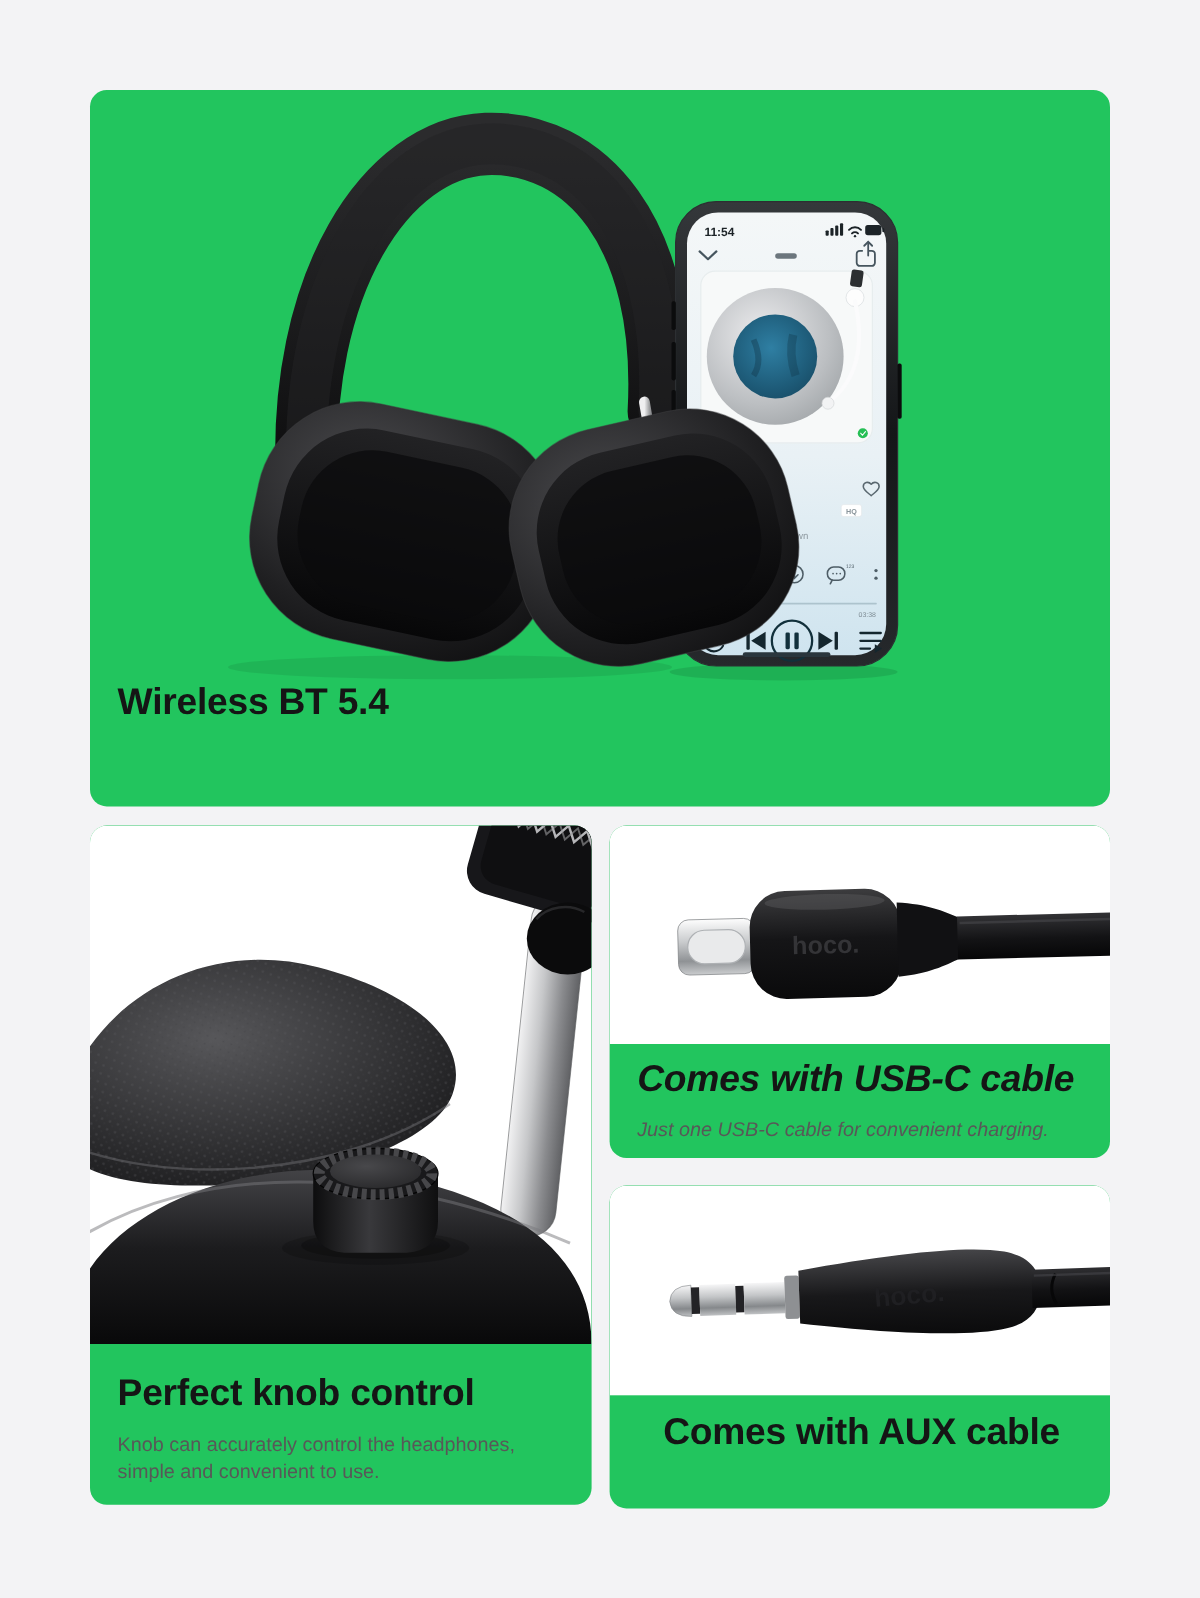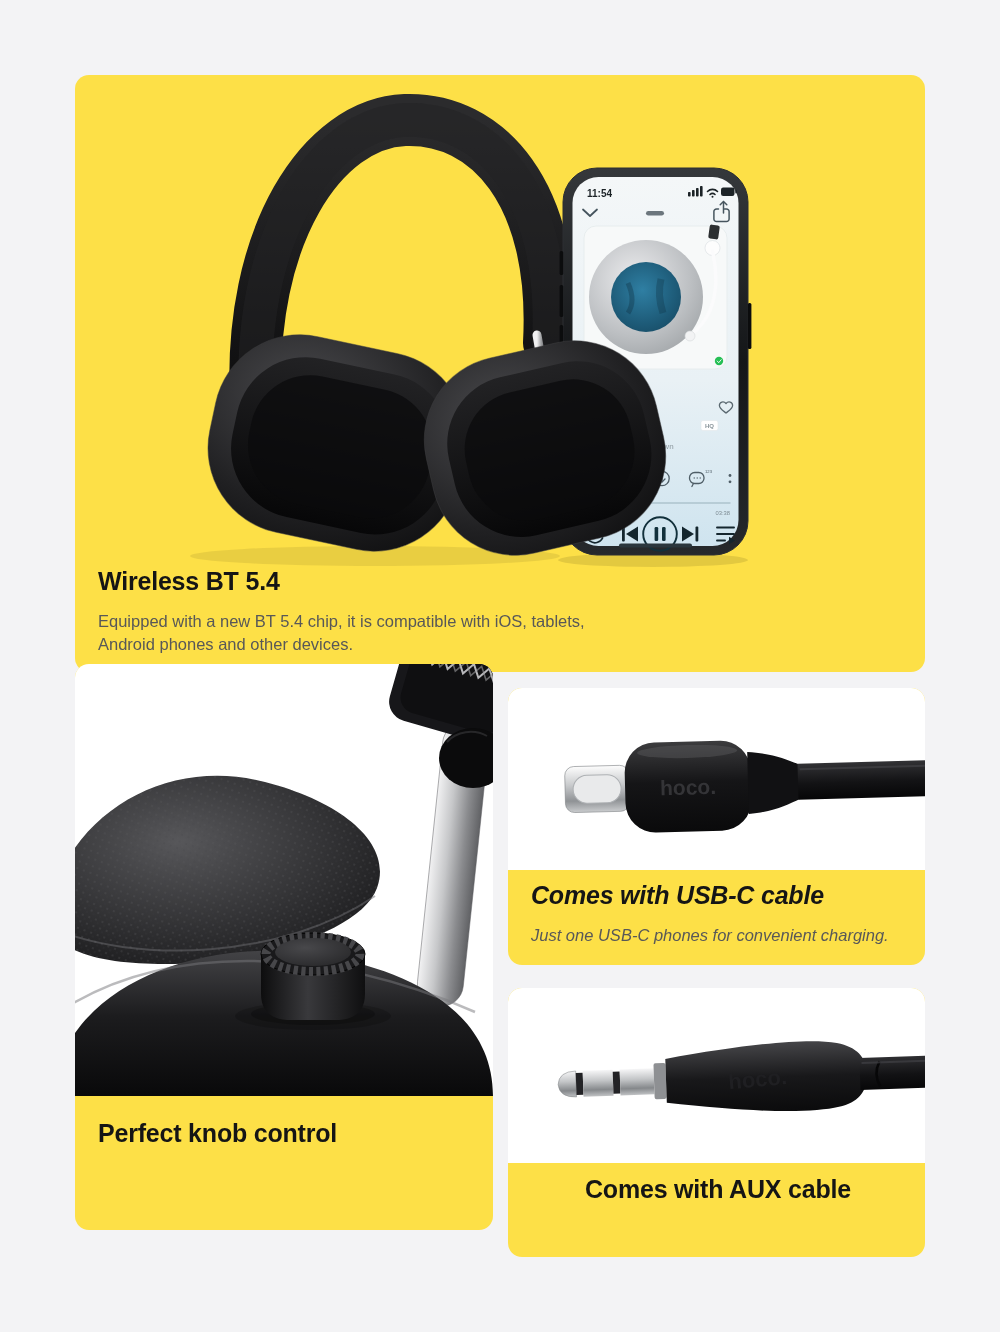--- a/index.html
+++ b/index.html
@@ -2,28 +2,28 @@
 <html><head>
 <meta charset="utf-8">
 <style>
   html,body{margin:0;padding:0;}
   body{
     width:1000px;height:1332px;position:relative;
     background:#f3f3f5;
     font-family:"Liberation Sans",sans-serif;
     overflow:hidden;
   }
-  .card{position:absolute;background:#fde047;border-radius:14px;overflow:hidden;}
+  .card{position:absolute;background:#22c55e;border-radius:14px;overflow:hidden;}
   #hero-card{left:75px;top:75px;width:850px;height:597px;}
-  #knob-card{left:75px;top:664px;width:418px;height:566px;}
+  #knob-card{left:75px;top:688px;width:418px;height:566px;}
   #usbc-card{left:508px;top:688px;width:417px;height:277px;}
   #aux-card{left:508px;top:988px;width:417px;height:269px;}
   .art{position:absolute;left:0;top:0;display:block;}
   .text-block{position:absolute;left:23px;right:20px;}
-  .title{font-size:25px;font-weight:700;color:#151515;margin:0 0 14px 0;letter-spacing:-0.2px;}
+  .title{font-size:31px;font-weight:700;color:#151515;margin:0 0 14px 0;letter-spacing:-0.2px;}
   .desc{font-size:16.5px;color:#585858;margin:0;line-height:1.42;}
   #hero-text{top:492px;}
   #hero-text .desc{max-width:540px;}
   #knob-text{top:455px;}
   #knob-text .desc{max-width:378px;}
   #usbc-text{top:193px;font-style:italic;}
   #aux-text{top:187px;text-align:center;}
   svg text{font-family:"Liberation Sans",sans-serif;}
 </style>
 </head>
@@ -218,21 +218,20 @@
     </g>
     <g transform="translate(470 373) rotate(-13)">
       <rect x="-118" y="-100" width="236" height="200" rx="84" fill="url(#cupGrad)" stroke="#3d3d40" stroke-width="1" stroke-opacity="0.5"></rect>
       <rect x="-96" y="-79" width="200" height="162" rx="68" fill="url(#padGrad)"></rect>
       <rect x="-80" y="-62" width="168" height="130" rx="58" fill="#0b0b0c" opacity="0.75"></rect>
     </g>
   </svg>
 
   <div class="text-block" id="hero-text">
     <h2 class="title">Wireless BT 5.4</h2>
-    <p class="desc">Equipped with a new BT 5.4 chip, it is compatible with iOS, tablets, Android phones and other devices.</p>
   </div>
 </section>
 
 <section class="card" id="knob-card">
   <svg class="art" width="418" height="432" viewBox="0 0 418 432">
     <defs>
       <radialGradient id="leatherGrad" cx="0.4" cy="0.35" r="0.9">
         <stop offset="0" stop-color="#57575a"></stop>
           <stop offset="0.7" stop-color="#232325"></stop>
           <stop offset="1" stop-color="#121214"></stop>
@@ -294,20 +293,21 @@
       <ellipse cx="238" cy="350" rx="62" ry="11" fill="#000" opacity="0.22"></ellipse>
       <path d="M 186 290 L 186 330 Q 186 354 212 356 L 264 356 Q 290 354 290 330 L 290 290 Z" fill="url(#knobSideGrad)"></path>
       <ellipse cx="238" cy="290" rx="52" ry="21" fill="#19191b" stroke="#040404" stroke-width="1"></ellipse>
       <ellipse cx="238" cy="290" rx="47" ry="17.5" fill="none" stroke="#47474a" stroke-width="9" stroke-dasharray="4.2 3.4"></ellipse>
       <ellipse cx="238" cy="288" rx="38" ry="14" fill="url(#knobTopGrad)"></ellipse>
     </g>
   </svg>
 
   <div class="text-block" id="knob-text">
     <h2 class="title">Perfect knob control</h2>
+    <p class="desc">Knob can accurately control the headphones, simple and convenient to use.</p>
   </div>
 </section>
 
 <section class="card" id="usbc-card">
   <svg class="art" width="417" height="182" viewBox="0 0 417 182">
     <defs>
       <linearGradient id="metalH" x1="0" y1="0" x2="0" y2="1">
         <stop offset="0" stop-color="#fdfdfd"></stop>
           <stop offset="0.4" stop-color="#c9cbcd"></stop>
           <stop offset="0.75" stop-color="#8f9295"></stop>
@@ -331,21 +331,21 @@
       <rect x="117" y="52" width="126" height="90" rx="30" fill="url(#plugGrad)"></rect>
       <ellipse cx="180" cy="62" rx="50" ry="6.5" fill="#5a5a5e" opacity="0.45"></ellipse>
       <text x="180" y="105" font-size="21" font-weight="bold" fill="#343437" text-anchor="middle">hoco.</text>
       <path d="M 240 64 C 266 66 278 72 292 78 L 292 112 C 278 118 266 124 240 126 Z" fill="#111113"></path>
       <rect x="290" y="77" width="128" height="36" fill="url(#cableGrad)"></rect>
       <line x1="292" y1="82.5" x2="418" y2="82.5" stroke="#47474b" stroke-width="2" opacity="0.6"></line>
     </g>
   </svg>
   <div class="text-block" id="usbc-text">
     <h2 class="title">Comes with USB-C cable</h2>
-    <p class="desc">Just one USB-C phones for convenient charging.</p>
+    <p class="desc">Just one USB-C cable for convenient charging.</p>
   </div>
 </section>
 
 <section class="card" id="aux-card">
   <svg class="art" width="417" height="175" viewBox="0 0 417 175">
     <defs>
       <linearGradient id="metalH2" x1="0" y1="0" x2="0" y2="1">
         <stop offset="0" stop-color="#f6f6f7"></stop>
           <stop offset="0.4" stop-color="#c3c5c7"></stop>
           <stop offset="0.75" stop-color="#85888b"></stop>

